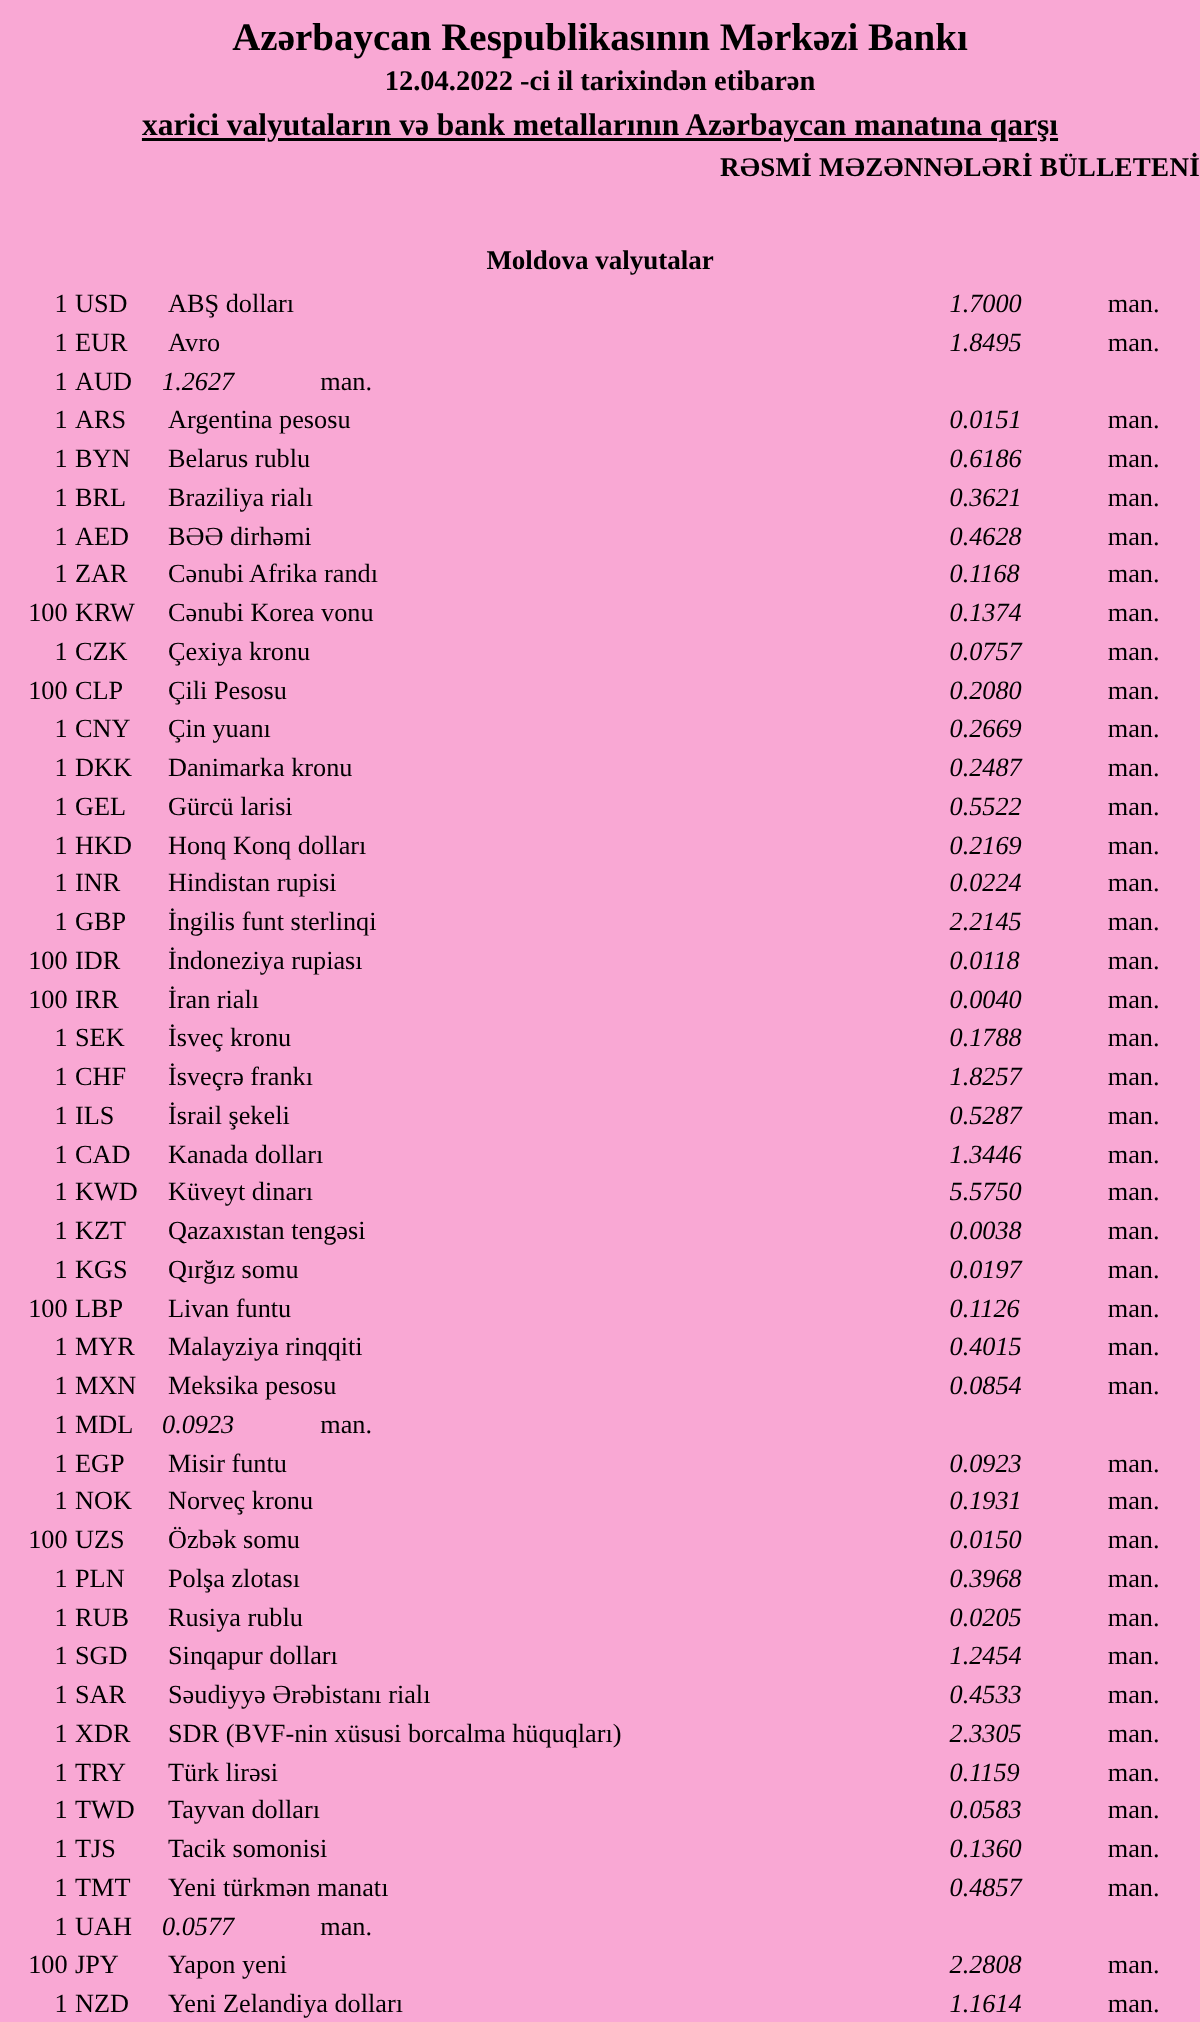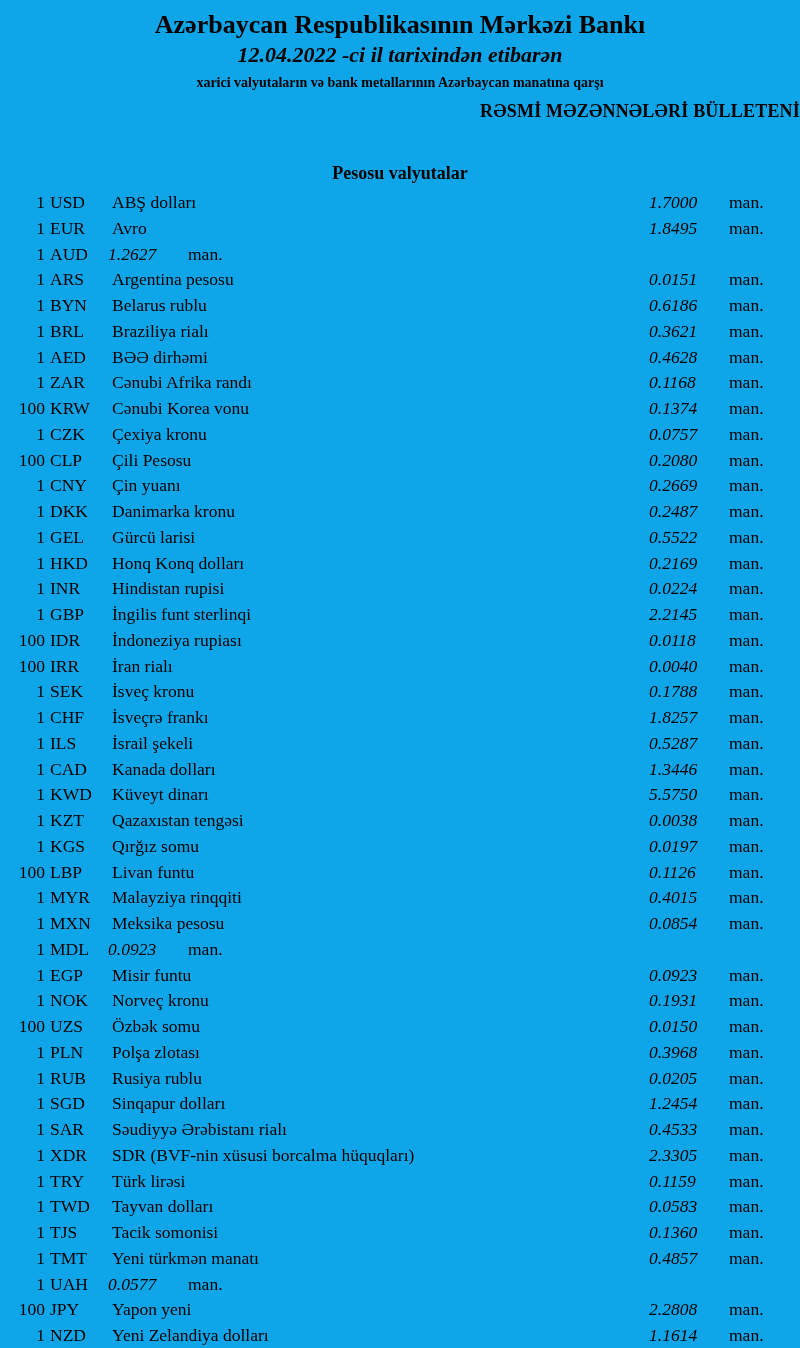--- a/index.html
+++ b/index.html
@@ -6,39 +6,39 @@
     margin: 0;
     padding: 0;
     background: #ffffff;
     color: #000000;
     font-family: "Liberation Serif", serif;
   }
   .page {
     position: relative;
     width: 800px;
     height: 1348px;
-    background: #0ea5e9;
+    background: #f9a8d4;
     overflow: hidden;
   }
   .doc-header {
     text-align: center;
     padding-top: 8px;
   }
   .bank-name {
     margin: 0;
     font-size: 26px;
     line-height: 33px;
     font-weight: bold;
   }
   .hline {
     font-weight: bold;
     line-height: 28px;
   }
-  .date-line   { font-size: 22px; font-style: italic; }
-  .subject-line{ font-size: 14px; }
+  .date-line   { font-size: 19px; }
+  .subject-line{ font-size: 21px; text-decoration: underline; }
   .bulletin-title { font-size: 18px; letter-spacing: 0.2px; text-align: right; }
   .section-title {
     margin: 0;
     margin-top: 34px;
     text-align: center;
     font-size: 18px;
     line-height: 28px;
     font-weight: bold;
   }
   .rates {
@@ -70,37 +70,39 @@
     overflow: hidden;
   }
   .rate {
     width: 80px;
     font-weight: normal;
     font-style: italic;
     flex: 0 0 auto;
   }
   .unit {
     width: 44px;
+    margin-left: 16px;
     margin-right: 27px;
     flex: 0 0 auto;
+    text-align: right;
   }
 </style>
 </head>
 <body>
 
 <div class="page">
 
   <div class="doc-header">
     <h1 class="bank-name">Azərbaycan Respublikasının Mərkəzi Bankı</h1>
     <div class="hline date-line">12.04.2022 -ci il tarixindən etibarən</div>
     <div class="hline subject-line">xarici valyutaların və bank metallarının Azərbaycan manatına qarşı</div>
     <div class="hline bulletin-title">RƏSMİ MƏZƏNNƏLƏRİ BÜLLETENİ</div>
   </div>
 
-  <h2 class="section-title">Pesosu valyutalar</h2>
+  <h2 class="section-title">Moldova valyutalar</h2>
 
   <div class="rates">
   <div class="row">
     <span class="qty">1</span>
     <span class="code">USD</span>
     <span class="name">ABŞ dolları</span>
     <span class="rate">1.7000</span>
     <span class="unit">man.</span>
   </div>
 

